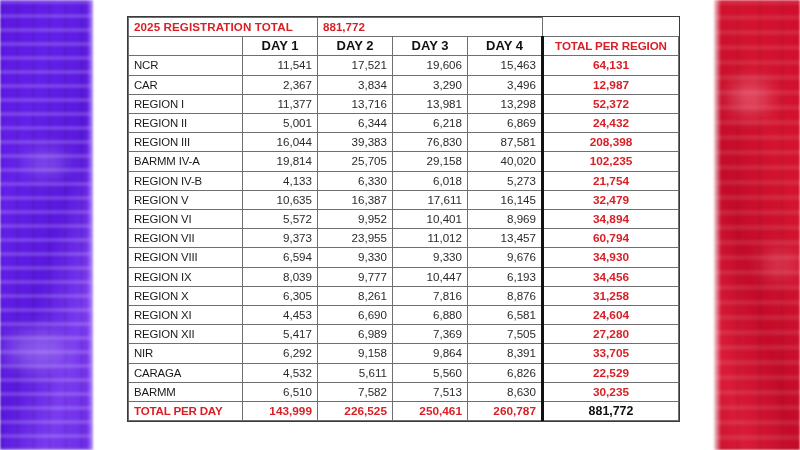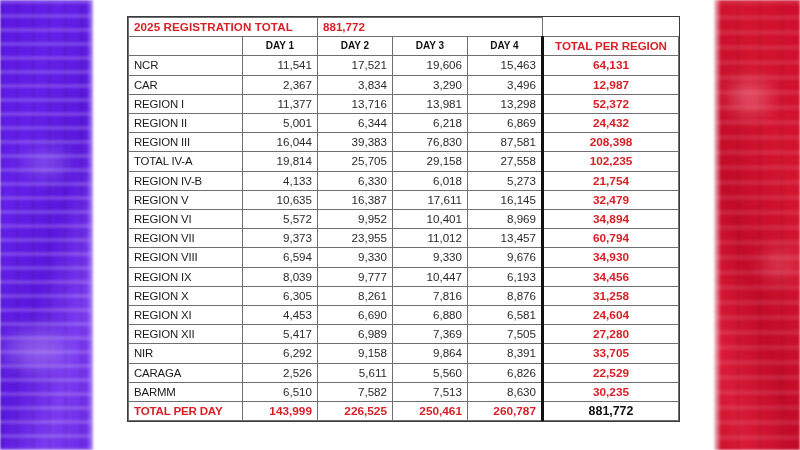--- a/index.html
+++ b/index.html
@@ -125,21 +125,21 @@
     letter-spacing: .1px;
   }
   .hdr-grand {
     color: #d81f26;
     font-weight: bold;
     font-size: 11.6px;
   }
   .day-head {
     text-align: center;
     font-weight: bold;
-    font-size: 10px;
+    font-size: 13px;
     color: #111111;
   }
   .total-head {
     text-align: center;
     font-weight: bold;
     font-size: 11.6px;
     color: #d81f26;
     letter-spacing: -.1px;
   }
   .region {
@@ -260,25 +260,25 @@
           </tr>
           <tr>
             <td class="region">REGION III</td>
             <td class="num">16,044</td>
             <td class="num">39,383</td>
             <td class="num">76,830</td>
             <td class="num">87,581</td>
             <td class="rowtotal thickleft">208,398</td>
           </tr>
           <tr>
-            <td class="region">TOTAL IV-A</td>
+            <td class="region">BARMM IV-A</td>
             <td class="num">19,814</td>
             <td class="num">25,705</td>
             <td class="num">29,158</td>
-            <td class="num">27,558</td>
+            <td class="num">40,020</td>
             <td class="rowtotal thickleft">102,235</td>
           </tr>
           <tr>
             <td class="region">REGION IV-B</td>
             <td class="num">4,133</td>
             <td class="num">6,330</td>
             <td class="num">6,018</td>
             <td class="num">5,273</td>
             <td class="rowtotal thickleft">21,754</td>
           </tr>
@@ -349,21 +349,21 @@
           <tr>
             <td class="region">NIR</td>
             <td class="num">6,292</td>
             <td class="num">9,158</td>
             <td class="num">9,864</td>
             <td class="num">8,391</td>
             <td class="rowtotal thickleft">33,705</td>
           </tr>
           <tr>
             <td class="region">CARAGA</td>
-            <td class="num">2,526</td>
+            <td class="num">4,532</td>
             <td class="num">5,611</td>
             <td class="num">5,560</td>
             <td class="num">6,826</td>
             <td class="rowtotal thickleft">22,529</td>
           </tr>
           <tr>
             <td class="region">BARMM</td>
             <td class="num">6,510</td>
             <td class="num">7,582</td>
             <td class="num">7,513</td>

